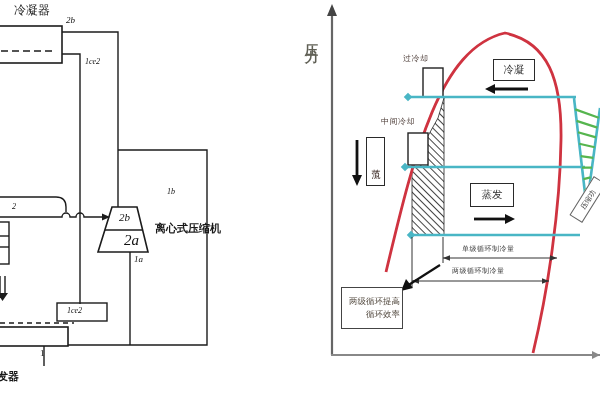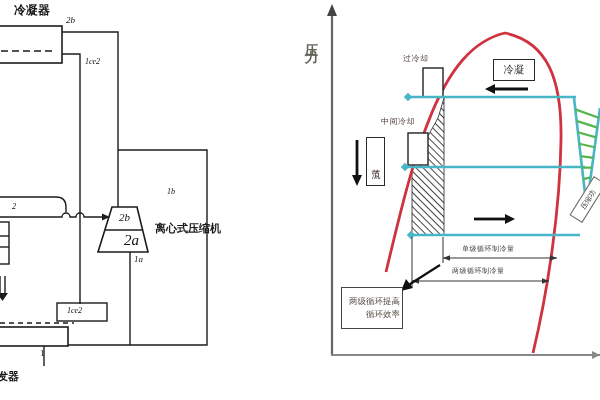--- a/index.html
+++ b/index.html
@@ -117,36 +117,37 @@
         <polygon points="557,258 550,255.3 550,260.7"></polygon>
         <polygon points="412,281 419,278.3 419,283.7"></polygon>
         <polygon points="549,281 542,278.3 542,283.7"></polygon>
       </g>
 
       <line x1="440" y1="265" x2="407" y2="286" stroke="#111" stroke-width="2.2"></line>
       <polygon points="401,291 413,288 406,279" fill="#111"></polygon>
     </g>
   </svg>
 
-  <div class="txt" style="left:14px;top:2px;font-size:12px;font-weight:700;">冷凝器</div>
+  <div class="txt" style="left:14px;top:2px;font-size:12px;font-weight:400;">冷凝器</div>
   <div class="txt pt" style="left:66px;top:15px;">2b</div>
   <div class="txt pt" style="left:85px;top:57px;font-size:8px;">1ce2</div>
   <div class="txt pt" style="left:12px;top:202px;font-size:8px;">2</div>
   <div class="txt pt" style="left:122px;top:187px;font-size:8px;margin-left:45px;">1b</div>
   <div class="txt pt" style="left:119px;top:211px;font-size:11px;">2b</div>
   <div class="txt pt" style="left:124px;top:232px;font-size:15px;">2a</div>
   <div class="txt pt" style="left:134px;top:254px;">1a</div>
   <div class="txt" style="left:155px;top:221px;font-size:11px;font-weight:600;text-align:right;">离心式压缩机</div>
   <div class="txt pt" style="left:67px;top:306px;font-size:8px;">1ce2</div>
   <div class="txt pt" style="left:40px;top:348px;font-style:normal;">1</div>
   <div class="txt" style="left:-14px;top:369px;font-size:11px;font-weight:600;">蒸发器</div>
 
   <div class="txt vert" style="left:303px;top:34px;font-size:13.5px;color:#5f5f54;font-weight:600;letter-spacing:5px;">压力</div>
   <div class="txt cjk-sm" style="left:403px;top:53px;font-family:Liberation Serif, serif;">过冷却</div>
   <div class="boxlbl" style="left:493px;top:59px;width:40px;height:20px;font-size:10.5px;">冷凝</div>
   <div class="txt cjk-sm" style="left:381px;top:116px;">中间冷却</div>
   <div class="boxlbl vert" style="left:366px;top:137px;width:17px;height:47px;font-size:9px;border-width:1.3px;color:#4a3a35;">节流</div>
+  <div class="boxlbl" style="left:470px;top:183px;width:42px;height:22px;font-size:10.5px;">蒸发</div>
   <div class="txt dim" style="left:462px;top:244px;">单级循环制冷量</div>
   <div class="txt dim" style="left:452px;top:266px;">两级循环制冷量</div>
   <div class="boxlbl" style="left:341px;top:287px;width:56px;height:38px;font-size:8.5px;border-color:#444;color:#544b40;white-space:normal;line-height:1.55;padding:1px 2px;text-align:right;">两级循环提高循环效率</div>
   <div class="boxlbl" style="left:565px;top:192px;width:44px;height:13px;font-size:7px;border:1px solid #666;color:#333;transform:rotate(-58deg);">压缩功</div>
 
 </div>
 
 </body></html>

